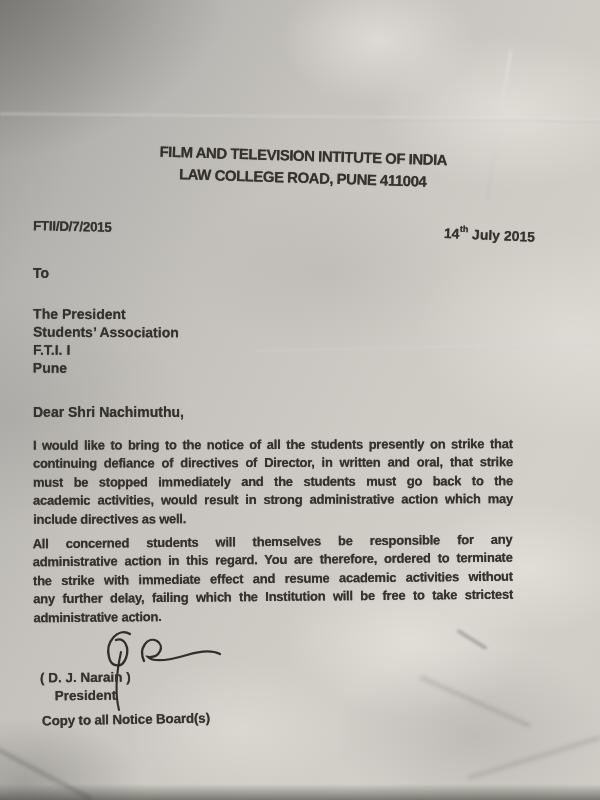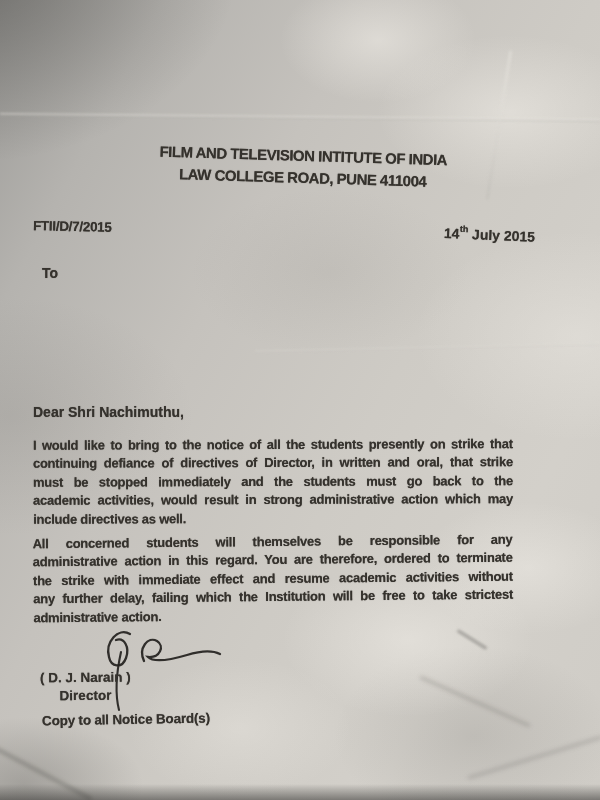--- a/index.html
+++ b/index.html
@@ -26,21 +26,21 @@
   
   .org{top:145px; left:3px; width:600px; text-align:center;
        font-size:15px; letter-spacing:-0.5px; line-height:22px;
        transform:rotate(1.7deg);}
   
   .ref {top:219px; left:33px; font-size:13.5px; letter-spacing:-0.3px; transform:rotate(1.2deg);}
   .date{top:226px; left:444px; font-size:14px; transform:rotate(2.2deg); white-space:nowrap;}
   .date sup{font-size:9px; position:relative; top:-1px; letter-spacing:0;}
   .date .rest{margin-left:4px;}
   
-  .to  {top:265px; left:33px; font-size:14px;margin-left:9px;}
+  .to  {top:265px; left:33px; font-size:14px;}
   .recip{top:305px; left:33px; font-size:14px; line-height:18px; transform:rotate(0.3deg);}
   .salut{top:404px; left:33px; font-size:14px;}
   
   .para{left:33px; width:480px; font-size:13px; letter-spacing:-0.25px; line-height:18.4px;}
   .p1{top:436px; transform:rotate(-0.2deg);}
   .p2{top:533px; transform:rotate(-0.55deg);}
   .jl{white-space:nowrap; height:18.4px; overflow:visible;}
   .jl span{display:inline-block; white-space:nowrap;}
   
   .sig-svg{top:624px; left:92px;}
@@ -81,20 +81,26 @@
 
   <div class="abs org soft">
     <div>FILM AND TELEVISION INTITUTE OF INDIA</div>
     <div>LAW COLLEGE ROAD, PUNE 411004</div>
   </div>
 
   <div class="abs ref soft">FTII/D/7/2015</div>
   <div class="abs date soft"><span>14</span><sup>th</sup><span class="rest">July 2015</span></div>
 
   <div class="abs to soft">To</div>
+  <div class="abs recip soft">
+    <div>The President</div>
+    <div>Students’ Association</div>
+    <div>F.T.I. I</div>
+    <div>Pune</div>
+  </div>
 
   <div class="abs salut soft">Dear Shri Nachimuthu,</div>
 
   <div class="abs para p1 soft">
     <div class="jl"><span style="word-spacing: 2.36673px;">I would like to bring to the notice of all the students presently on strike that</span></div>
     <div class="jl"><span style="word-spacing: 3.59526px;">continuing defiance of directives of Director, in written and oral, that strike</span></div>
     <div class="jl"><span style="word-spacing: 7.19609px;">must be stopped immediately and the students must go back to the</span></div>
     <div class="jl"><span style="word-spacing: 3.71539px;">academic activities, would result in strong administrative action which may</span></div>
     <div class="jl"><span>include directives as well.</span></div>
   </div>
@@ -108,18 +114,18 @@
   </div>
 
   <svg class="abs sig-svg" width="132" height="90" viewBox="0 0 132 90" fill="none">
     <path d="M 38 10 C 26 3 13 18 17 33 C 19 43 30 45 34 34 C 38 23 32 13 24 16" stroke="#23211e" stroke-width="2.3" stroke-linecap="round" fill="none" opacity="0.92"></path>
     <path d="M 29 28 C 25 46 22 66 27 86" stroke="#23211e" stroke-width="2.1" stroke-linecap="round" fill="none" opacity="0.92"></path>
     <path d="M 52 37 C 46 24 56 12 65 17 C 73 22 68 34 56 33 C 62 39 78 36 95 31 C 108 27 120 26 128 30" stroke="#23211e" stroke-width="2.3" stroke-linecap="round" fill="none" opacity="0.92"></path>
   </svg>
 
   <div class="abs signoff soft">
     <div>( D. J. Narain )</div>
-    <div>Director</div>
+    <div>President</div>
   </div>
 
   <div class="abs copy soft">Copy to all Notice Board(s)</div>
 
 </div>
 
 </body></html>

